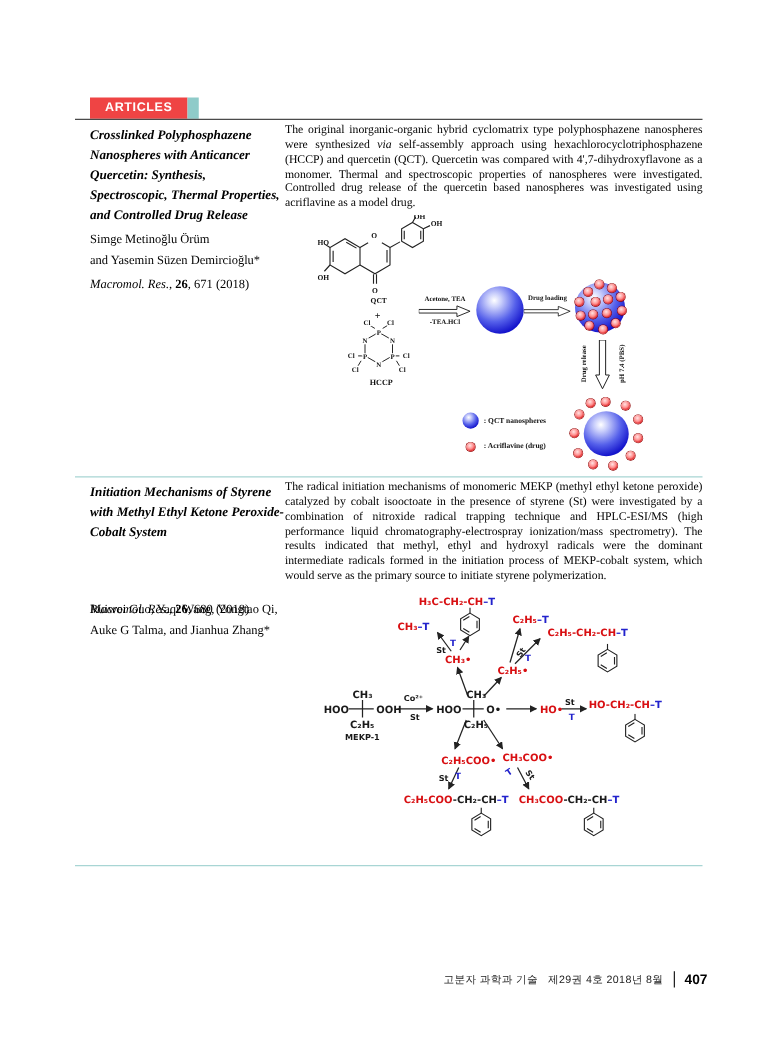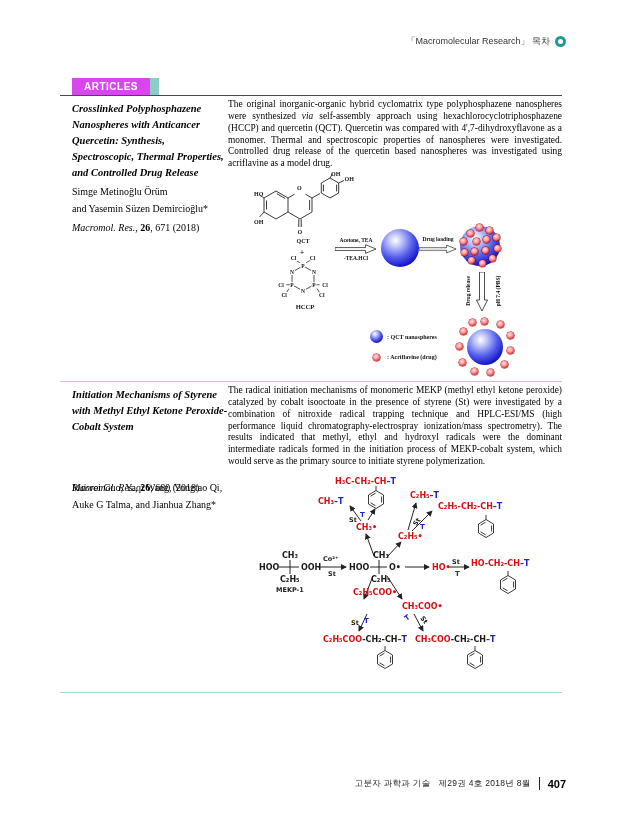--- a/index.html
+++ b/index.html
@@ -7,21 +7,21 @@
         font-family:"Liberation Serif","DejaVu Serif",serif;color:#000;}
   .abs{position:absolute;}
 
   
   .hdr{position:absolute;top:35px;right:56px;display:flex;align-items:center;gap:5px;
        font-family:"Liberation Sans","DejaVu Sans",sans-serif;font-size:9px;color:#333;}
   .donut{width:11px;height:11px;border-radius:50%;background:#1d9a96;position:relative;}
   .donut::after{content:"";position:absolute;inset:3px;border-radius:50%;background:#fff;}
 
   
-  .badge{position:absolute;left:72px;top:78px;width:78px;height:17px;background:#d946ef;
+  .badge{position:absolute;left:72px;top:78px;width:78px;height:17px;background:#ef4444;
          color:#fff;font-family:"Liberation Sans","DejaVu Sans",sans-serif;font-size:10px;
          font-weight:bold;letter-spacing:.5px;display:flex;align-items:center;justify-content:center;}
   .badge::after{content:"";position:absolute;left:78px;top:0;width:9px;height:17px;background:#8fcbc9;}
   .rule-dark{position:absolute;left:60px;width:502px;height:1px;background:#4a4a4a;}
   .rule-teal{position:absolute;left:60px;width:502px;height:1px;background:#a8d5d4;}
 
   
   .title{position:absolute;left:72px;width:153px;font-weight:bold;font-size:10.5px;line-height:16px;font-style:italic;}
   .authors{position:absolute;left:72px;width:156px;font-size:10px;line-height:17px;}
   .cite{position:absolute;left:72px;font-size:10px;}
@@ -56,24 +56,20 @@
           font-family:"Liberation Sans","DejaVu Sans",sans-serif;}
   .footer .kr{font-size:8.5px;color:#222;letter-spacing:.3px;}
   .footer .sep{width:1px;height:13px;background:#222;}
   .footer .pg{font-size:11px;font-weight:bold;color:#000;}
 </style>
 </head>
 <body>
 
 <div class="page">
 
-  <div class="hdr">
-    <span>「Macromolecular Research」 목차</span>
-    <span class="donut"></span>
-  </div>
 
   <div class="badge">
     <span>ARTICLES</span>
   </div>
   <div class="rule-dark" style="top:95px;"></div>
 
   <div class="title" style="top:101px;">Crosslinked Polyphosphazene Nanospheres with Anticancer Quercetin: Synthesis, Spectroscopic, Thermal Properties, and Controlled Drug Release</div>
   <div class="authors" style="top:183px;">
     <div>Simge Metinoğlu Örüm</div>
     <div>and Yasemin Süzen Demircioğlu*</div>
@@ -259,21 +255,21 @@
     <div class="f2b" style="left:119px;top:90px;">HOO</div>
     <div class="f2b" style="left:143px;top:78px;">CH₃</div>
     <div class="f2b" style="left:159px;top:90px;">O•</div>
     <div class="f2b" style="left:141px;top:102px;">C₂H₅</div>
 
     <div class="f2t" style="left:202px;top:90px;">HO•</div>
     <div class="f2l" style="left:222px;top:85px;">St</div>
     <div class="f2l blue" style="left:225px;top:97px;">T</div>
     <div class="f2t" style="left:241px;top:86px;"><span>HO-CH₂-CH</span><span class="blue">–T</span></div>
 
-    <div class="f2t" style="left:123px;top:115px;">C₂H₅COO•</div>
+    <div class="f2t" style="left:123px;top:131px;">C₂H₅COO•</div>
     <div class="f2t" style="left:172px;top:129px;">CH₃COO•</div>
     <div class="f2l" style="left:121px;top:146px;">St</div>
     <div class="f2l blue" style="left:134px;top:144px;">T</div>
     <div class="f2l blue" style="left:175px;top:141px;transform:rotate(-35deg);">T</div>
     <div class="f2l" style="left:190px;top:143px;transform:rotate(55deg);">St</div>
 
     <div class="f2t" style="left:93px;top:162px;"><span>C₂H₅COO</span><span class="blk">-CH₂-CH</span><span class="blue">–T</span></div>
     <div class="f2t" style="left:185px;top:162px;"><span>CH₃COO</span><span class="blk">-CH₂-CH</span><span class="blue">–T</span></div>
 
     <svg class="benz" style="left:136px;top:13px;" viewBox="0 0 20 27">

